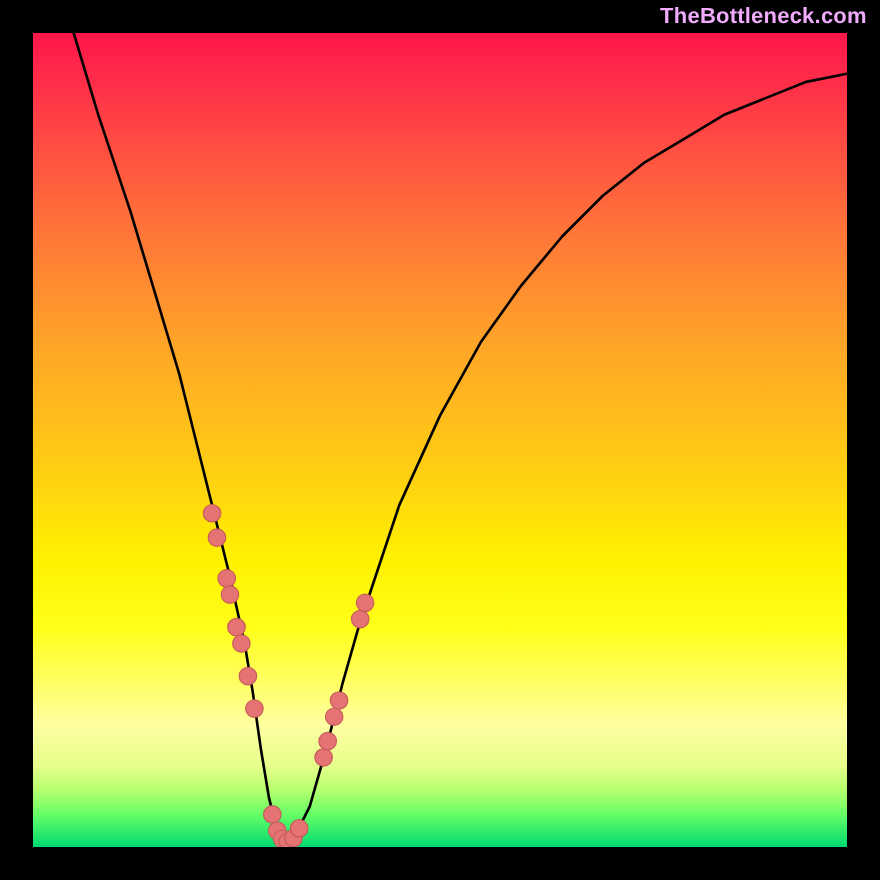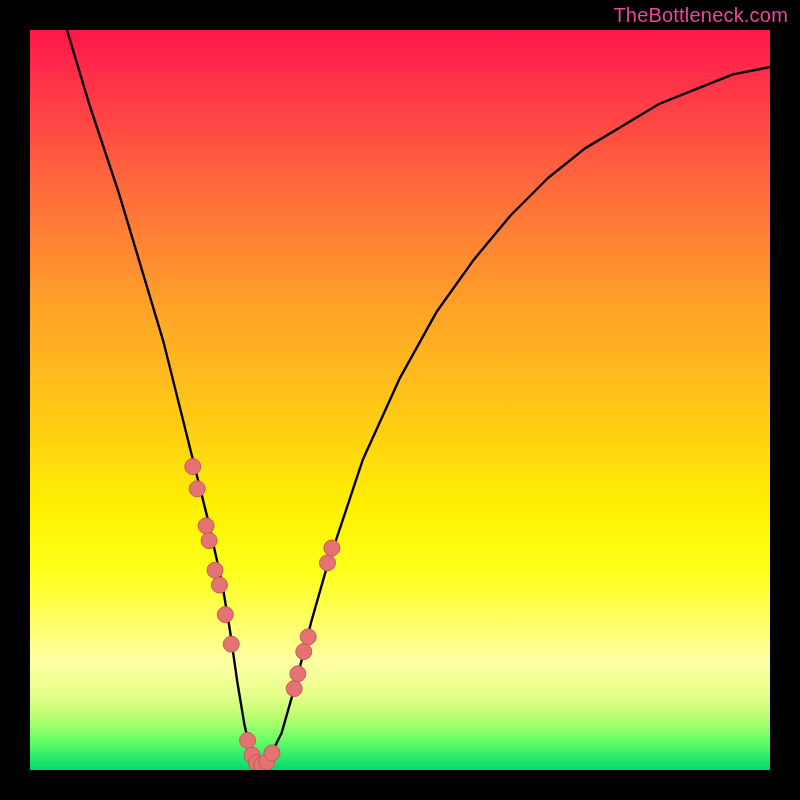--- a/index.html
+++ b/index.html
@@ -45,23 +45,23 @@
     );
   }
   .svg-overlay {
     position: absolute;
     inset: 0;
   }
   .watermark {
     position: absolute;
     top: 4px;
     right: 12px;
-    color: #ec4899;
+    color: #f0abfc;
     font-size: 20px;
-    font-weight: 400;
+    font-weight: 700;
     letter-spacing: 0.2px;
   }
 </style>
 </head>
 <body>
 
 <div class="frame">
 
   <div class="watermark">TheBottleneck.com</div>
 

